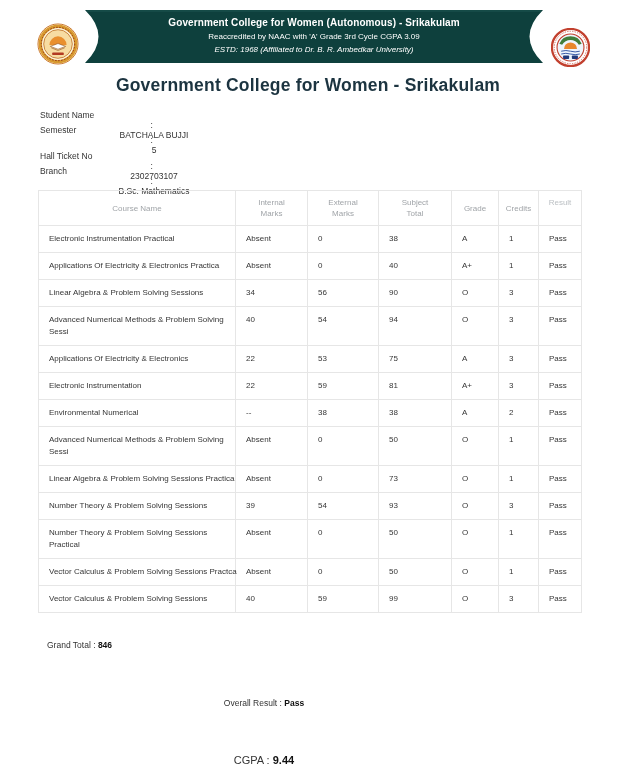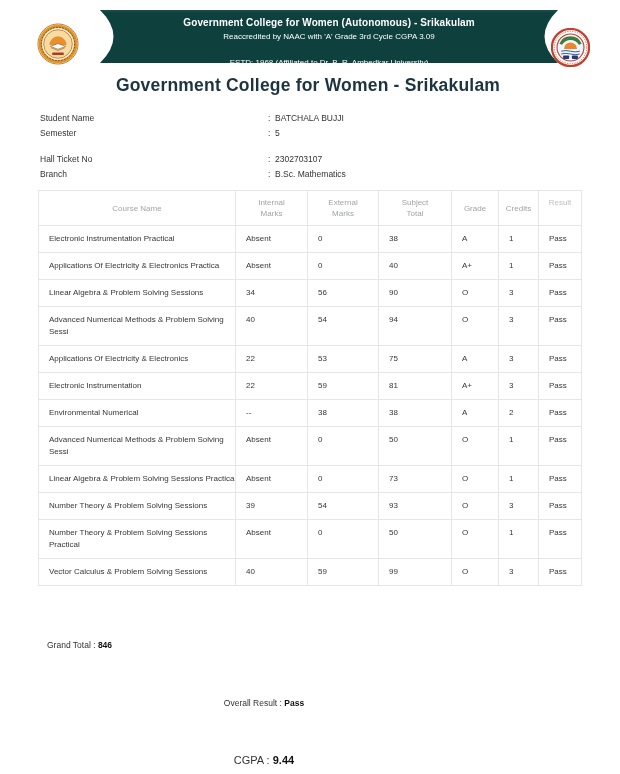--- a/index.html
+++ b/index.html
@@ -2,39 +2,39 @@
 <html><head>
 <meta charset="utf-8">
 <style>
   * { margin:0; padding:0; box-sizing:border-box; }
   html,body { background:#fff; }
   .page {
     position:relative; width:620px; height:774px; background:#fff;
     font-family:"Liberation Sans", sans-serif; overflow:hidden;
   }
   
-  .ribbon-wrap { position:absolute; top:10px; left:100px; width:458px; height:58px; }
+  .ribbon-wrap { position:absolute; top:10px; left:85px; width:458px; height:58px; }
   .ribbon-wrap svg { position:absolute; inset:0; }
   .banner-text {
     position:absolute; inset:0; text-align:center; color:#fff; padding-top:6px;
   }
   .banner-line1 { font-size:10px; font-weight:bold; line-height:13px; letter-spacing:.1px; }
   .banner-line2 { font-size:8px; line-height:12px; margin-top:2px; }
-  .banner-line3 { font-size:8px; line-height:12px; margin-top:14px; }
+  .banner-line3 { font-size:8px; line-height:12px; margin-top:1px;font-style:italic; }
   
   .logo-left  { position:absolute; top:23px; left:37px;  width:42px; height:42px; }
   .logo-right { position:absolute; top:28px; left:551px; width:39px; height:39px; }
   
   .page-title {
     position:absolute; top:75px; left:0; width:596px; text-align:center;
     font-size:17.5px; font-weight:bold; letter-spacing:.2px;
   }
   
   .info { position:absolute; top:110px; left:40px; font-size:8.5px; color:#333; }
-  .info-row { display:flex; height:15px; align-items:center; }
+  .info-row { display:flex; height:15px; align-items:center;flex-direction:column; }
   .info-row.gap { margin-top:11px; }
   .info-label { width:228px; }
   .info-colon { width:7px; }
   .info-value { }
   
   table.results {
     position:absolute; top:190px; left:38px; width:543px;
     border-collapse:collapse; table-layout:fixed; font-size:8px;
   }
   table.results th {
@@ -259,20 +259,31 @@
           </td>
           <td>Absent</td>
           <td>0</td>
           <td>50</td>
           <td>O</td>
           <td>1</td>
           <td>Pass</td>
         </tr>
         <tr>
           <td>
+            <div>Vector Calculus &amp; Problem Solving Sessions Practca</div>
+          </td>
+          <td>Absent</td>
+          <td>0</td>
+          <td>50</td>
+          <td>O</td>
+          <td>1</td>
+          <td>Pass</td>
+        </tr>
+        <tr>
+          <td>
             <div>Vector Calculus &amp; Problem Solving Sessions</div>
           </td>
           <td>40</td>
           <td>59</td>
           <td>99</td>
           <td>O</td>
           <td>3</td>
           <td>Pass</td>
         </tr>
       </tbody>

